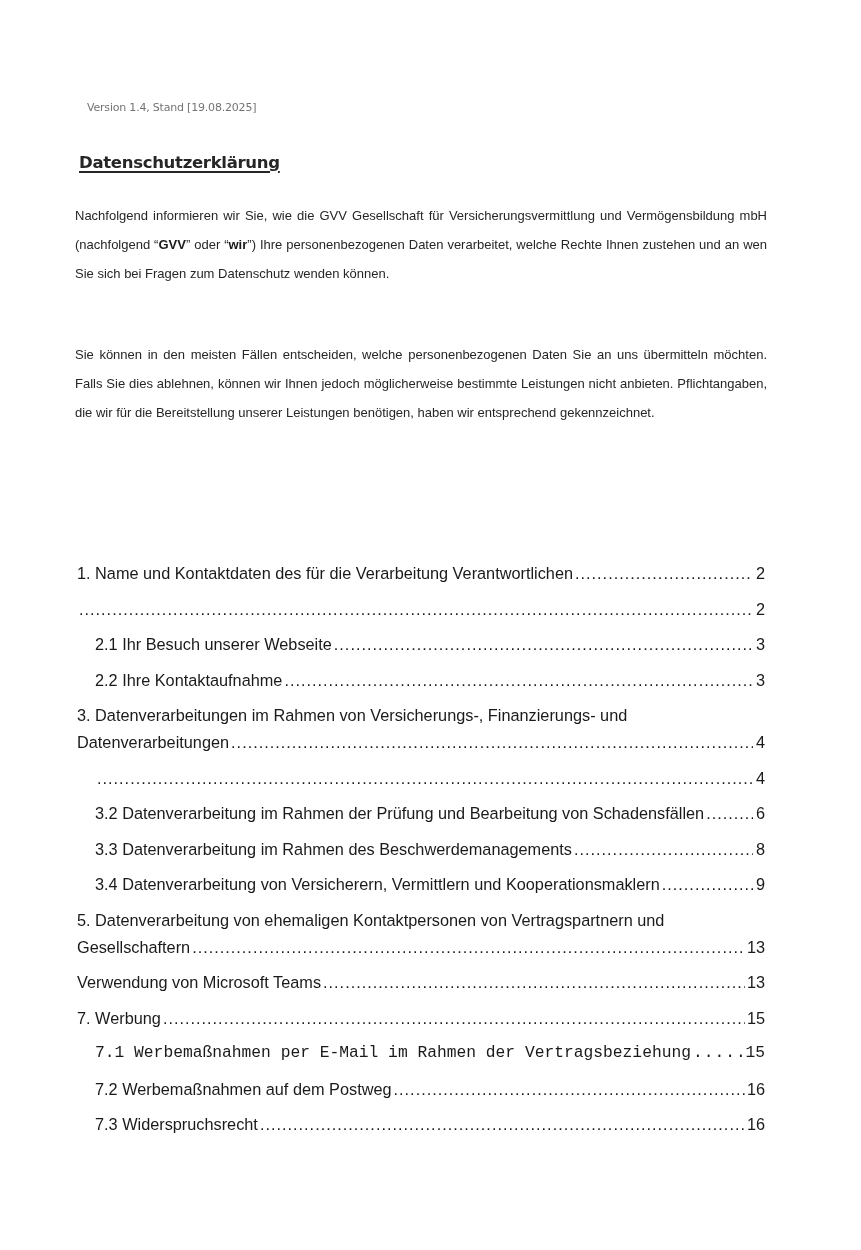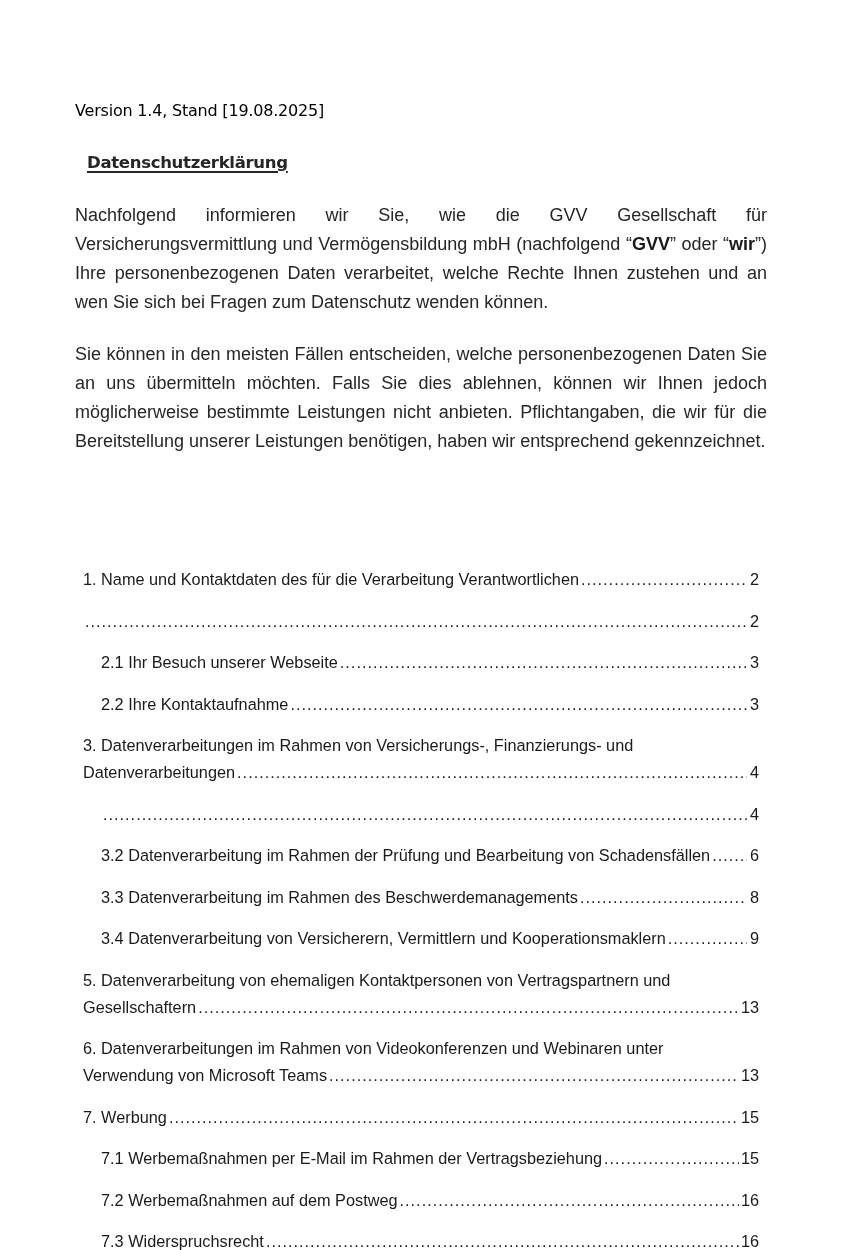--- a/index.html
+++ b/index.html
@@ -16,47 +16,47 @@
   }
   .page {
     position: absolute;
     left: 75px;
     top: 0;
     width: 692px;
   }
   .version {
     position: absolute;
     top: 101px;
-    left: 0;
+    left: 12px;
     font-family: "DejaVu Sans", sans-serif;
-    font-size: 16px;
+    font-size: 11px;
     letter-spacing: -0.2px;
-    color: #000000;
+    color: #737373;
     white-space: nowrap;
   }
   .title {
     position: absolute;
     top: 153px;
-    left: 12px;
+    left: 4px;
     font-family: "DejaVu Sans", sans-serif;
     font-weight: bold;
     font-size: 16.5px;
     letter-spacing: -0.3px;
     text-decoration: underline;
     text-underline-offset: 3px;
     text-decoration-thickness: 2px;
     color: #262626;
     white-space: nowrap;
   }
   .para {
     position: absolute;
     left: 0;
     width: 692px;
     font-family: "Liberation Sans", sans-serif;
-    font-size: 18px;
+    font-size: 13px;
     line-height: 29px;
     text-align: justify;
     color: #262626;
     margin: 0;
   }
   .para b { font-weight: bold; color: #1a1a1a; }
   .p1 { top: 201px; }
   .p2 { top: 340px; }
 
   .toc {
@@ -64,21 +64,21 @@
     left: 0;
     top: 559px;
     width: 692px;
     font-family: "Liberation Sans", sans-serif;
     font-size: 16.3px;
     color: #1a1a1a;
   }
   .toc-entry {
     position: relative;
     display: block;
-    margin: 8px;
+    margin: 2px;
   }
   .toc-entry .line {
     display: flex;
     align-items: baseline;
     height: 33.5px;
     line-height: 24px;
   }
   .toc-entry.level-2 .line { padding-left: 18px; }
   .toc-entry .first-line {
     height: 27px;
@@ -181,35 +181,34 @@
       </a>
       <a class="toc-entry level-1" style="text-decoration: none; color: inherit;">
         <div class="first-line">5. Datenverarbeitung von ehemaligen Kontaktpersonen von Vertragspartnern und</div>
         <div class="line">
           <span class="text">Gesellschaftern</span>
           <span class="dots"></span>
           <span class="page-num">13</span>
         </div>
       </a>
       <a class="toc-entry level-1" style="text-decoration: none; color: inherit;">
-        <div class="first-line">6. Datenverarbeitungen im Rahmen von Videokonferenzen und Webinaren unter</div>
         <div class="line">
           <span class="text">Verwendung von Microsoft Teams</span>
           <span class="dots"></span>
           <span class="page-num">13</span>
         </div>
       </a>
       <a class="toc-entry level-1" style="text-decoration: none; color: inherit;">
         <div class="line">
           <span class="text">7. Werbung</span>
           <span class="dots"></span>
           <span class="page-num">15</span>
         </div>
       </a>
-      <a class="toc-entry level-2" style="text-decoration: none; color: inherit;">
+      <a class="toc-entry level-2" style="text-decoration: none; color: inherit; font-family: Liberation Mono, monospace;">
         <div class="line">
           <span class="text">7.1 Werbemaßnahmen per E-Mail im Rahmen der Vertragsbeziehung</span>
           <span class="dots"></span>
           <span class="page-num">15</span>
         </div>
       </a>
       <a class="toc-entry level-2" style="text-decoration: none; color: inherit;">
         <div class="line">
           <span class="text">7.2 Werbemaßnahmen auf dem Postweg</span>
           <span class="dots"></span>

